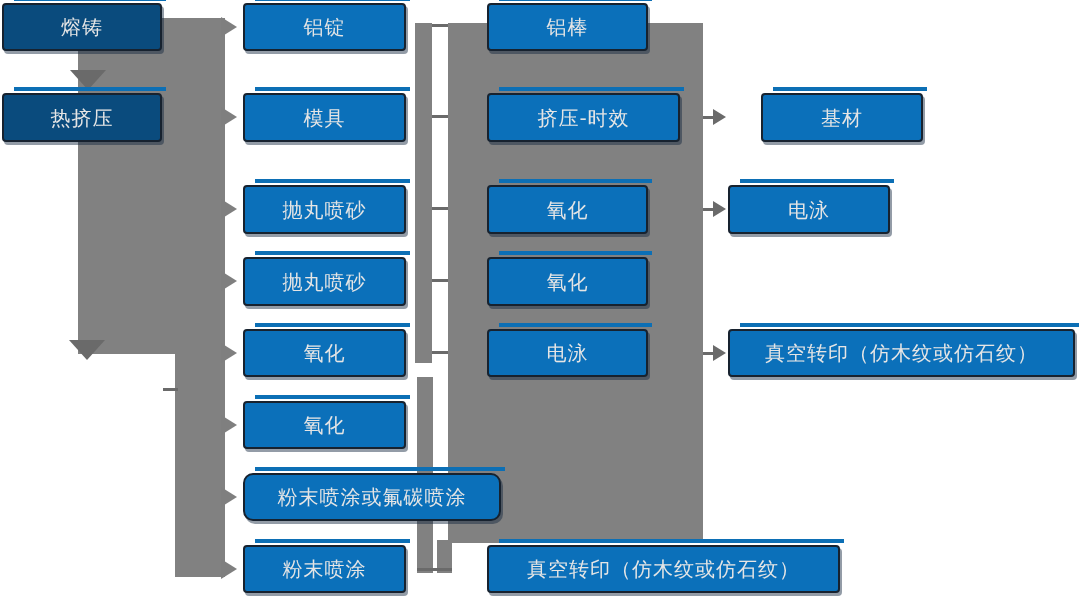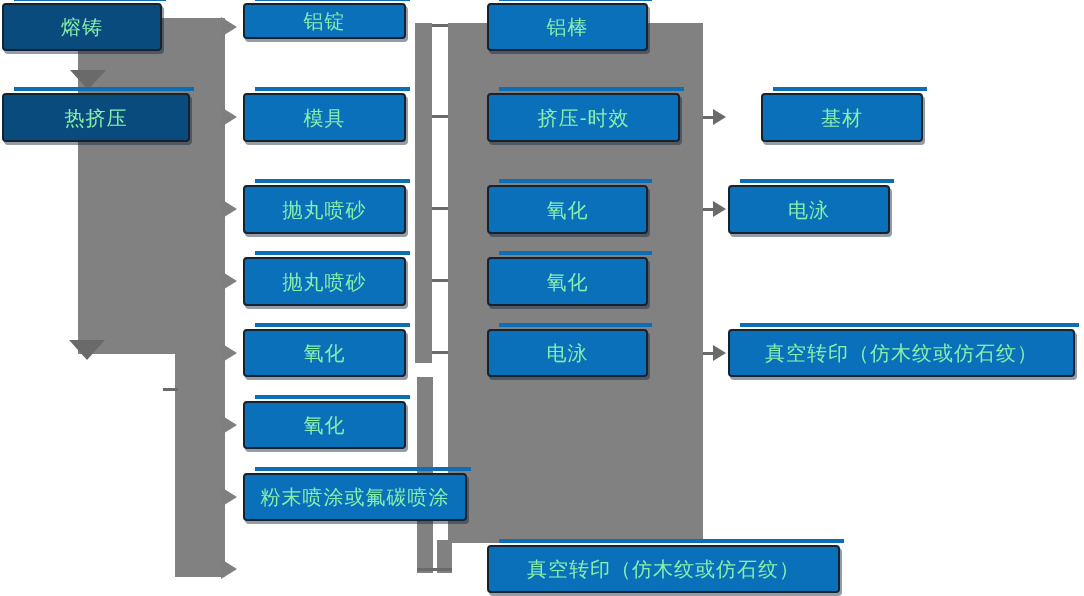--- a/index.html
+++ b/index.html
@@ -17,21 +17,21 @@
     border-left:18px solid transparent;border-right:18px solid transparent;
     border-top:20px solid #6a6a6a;}
   .arrow-right-sm{position:absolute;width:0;height:0;
     border-top:8px solid transparent;border-bottom:8px solid transparent;
     border-left:13px solid #6a6a6a;}
   
   .node{
     position:absolute;box-sizing:border-box;
     display:flex;align-items:center;justify-content:center;
     background:#0b70ba;border:2px solid #17222f;border-radius:4px;
-    color:#86efac;font-size:20px;line-height:1;letter-spacing:1px;
+    color:#e5e5e5;font-size:20px;line-height:1;letter-spacing:1px;
     box-shadow:2px 3px 0 rgba(15,35,60,0.45);
     text-align:center;white-space:nowrap;
   }
   .node::before{
     content:"";position:absolute;top:-8px;left:10px;right:-6px;height:4px;
     background:#0c6fb5;
   }
   .node.dark{background:#0a4b7d;}
 </style>
 </head>
@@ -67,29 +67,30 @@
   <div class="arrow-down" style="left:69px;top:340px;"></div>
 
   <div class="thin" style="left:703px;top:116px;width:11px;"></div>
   <div class="arrow-right-sm" style="left:713px;top:109px;"></div>
   <div class="thin" style="left:703px;top:208px;width:11px;"></div>
   <div class="arrow-right-sm" style="left:713px;top:201px;"></div>
   <div class="thin" style="left:703px;top:352px;width:11px;"></div>
   <div class="arrow-right-sm" style="left:713px;top:345px;"></div>
 
   <div class="node dark" style="left:2px;top:3px;width:160px;height:48px;">熔铸</div>
-  <div class="node dark" style="left:2px;top:93px;width:188px;height:49px;">热挤压</div>
+  <div class="node dark" style="left:2px;top:93px;width:160px;height:49px;">热挤压</div>
 
-  <div class="node" style="left:243px;top:3px;width:163px;height:36px;">铝锭</div>
+  <div class="node" style="left:243px;top:3px;width:163px;height:48px;">铝锭</div>
   <div class="node" style="left:243px;top:93px;width:163px;height:49px;">模具</div>
   <div class="node" style="left:243px;top:185px;width:163px;height:49px;">抛丸喷砂</div>
   <div class="node" style="left:243px;top:257px;width:163px;height:49px;">抛丸喷砂</div>
   <div class="node" style="left:243px;top:329px;width:163px;height:48px;">氧化</div>
   <div class="node" style="left:243px;top:401px;width:163px;height:48px;">氧化</div>
-  <div class="node" style="left:243px;top:473px;width:224px;height:48px;">粉末喷涂或氟碳喷涂</div>
+  <div class="node" style="left:243px;top:473px;width:258px;height:48px;border-radius:10px;">粉末喷涂或氟碳喷涂</div>
+  <div class="node" style="left:243px;top:545px;width:163px;height:48px;">粉末喷涂</div>
 
   <div class="node" style="left:487px;top:3px;width:161px;height:48px;text-align:center;">铝棒</div>
   <div class="node" style="left:487px;top:93px;width:193px;height:49px;">挤压-时效</div>
   <div class="node" style="left:487px;top:185px;width:161px;height:49px;">氧化</div>
   <div class="node" style="left:487px;top:257px;width:161px;height:49px;">氧化</div>
   <div class="node" style="left:487px;top:329px;width:161px;height:48px;">电泳</div>
   <div class="node" style="left:487px;top:545px;width:353px;height:48px;">真空转印（仿木纹或仿石纹）</div>
 
   <div class="node" style="left:728px;top:93px;width:162px;height:49px;margin-left:33px;">基材</div>
   <div class="node" style="left:728px;top:185px;width:162px;height:49px;">电泳</div>

